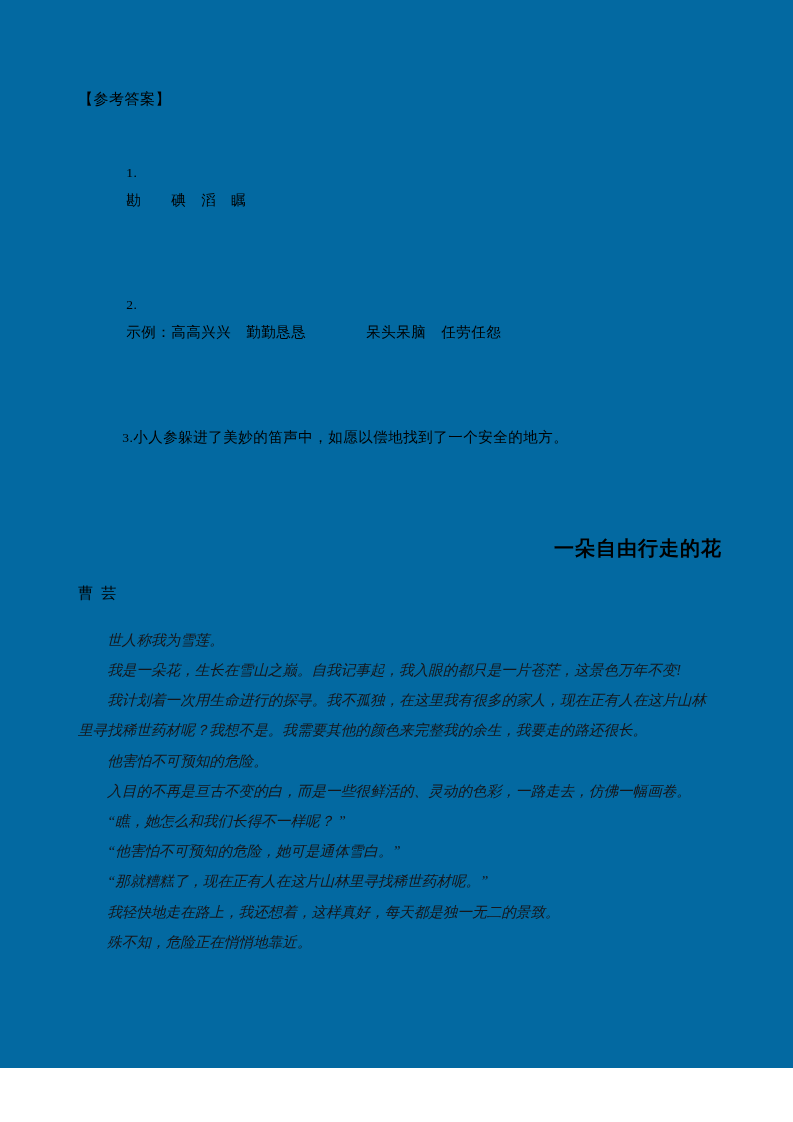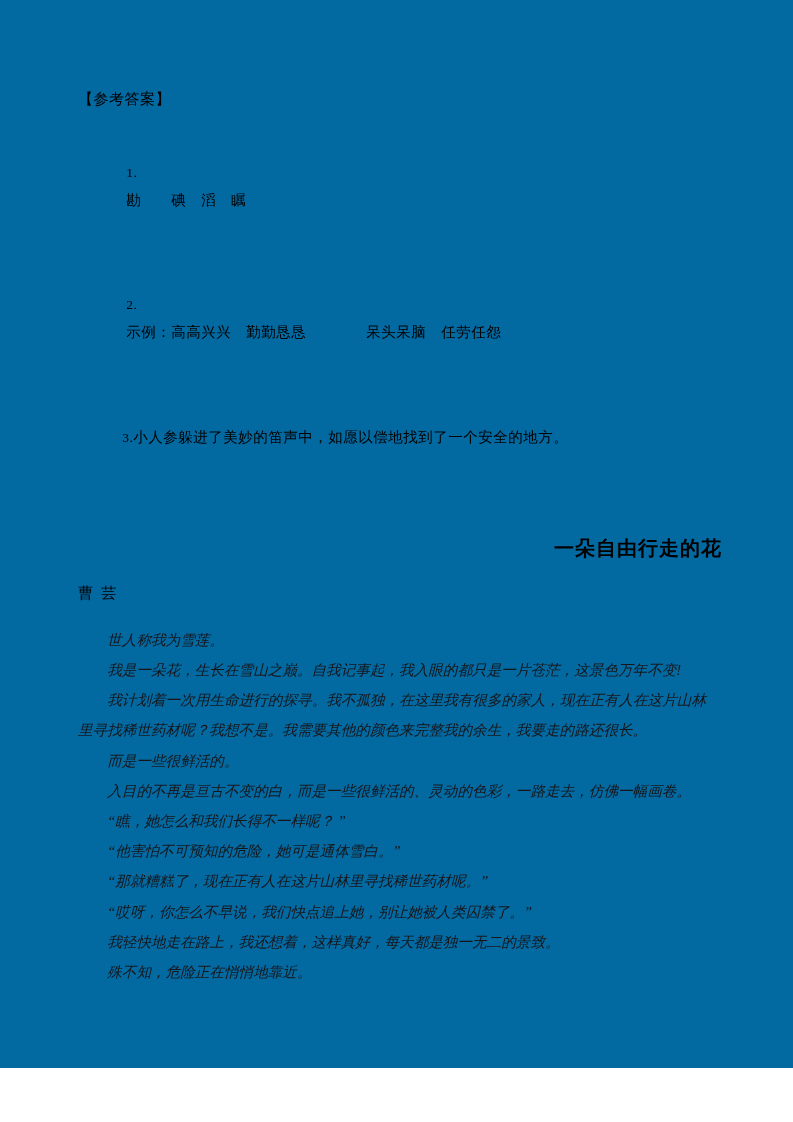--- a/index.html
+++ b/index.html
@@ -135,25 +135,24 @@
     </section>
 
     <h1 class="article-title">一朵自由行走的花</h1>
 
     <div class="article-author">曹 芸</div>
 
     <section class="article-body">
       <p>世人称我为雪莲。</p>
       <p>我是一朵花，生长在雪山之巅。自我记事起，我入眼的都只是一片苍茫，这景色万年不变!</p>
       <p>我计划着一次用生命进行的探寻。我不孤独，在这里我有很多的家人，现在正有人在这片山林里寻找稀世药材呢？我想不是。我需要其他的颜色来完整我的余生，我要走的路还很长。</p>
-      <p>而是一些很鲜活的。</p>
+      <p>他害怕不可预知的危险。</p>
       <p>入目的不再是亘古不变的白，而是一些很鲜活的、灵动的色彩，一路走去，仿佛一幅画卷。</p>
       <p class="quote">“瞧，她怎么和我们长得不一样呢？ ”</p>
       <p class="quote">“他害怕不可预知的危险，她可是通体雪白。”</p>
       <p class="quote">“那就糟糕了，现在正有人在这片山林里寻找稀世药材呢。”</p>
-      <p class="quote">“哎呀，你怎么不早说，我们快点追上她，别让她被人类囚禁了。”</p>
       <p>我轻快地走在路上，我还想着，这样真好，每天都是独一无二的景致。</p>
       <p>殊不知，危险正在悄悄地靠近。</p>
 
     </section>
 
   </div>
 </div>
 
 </body></html>

